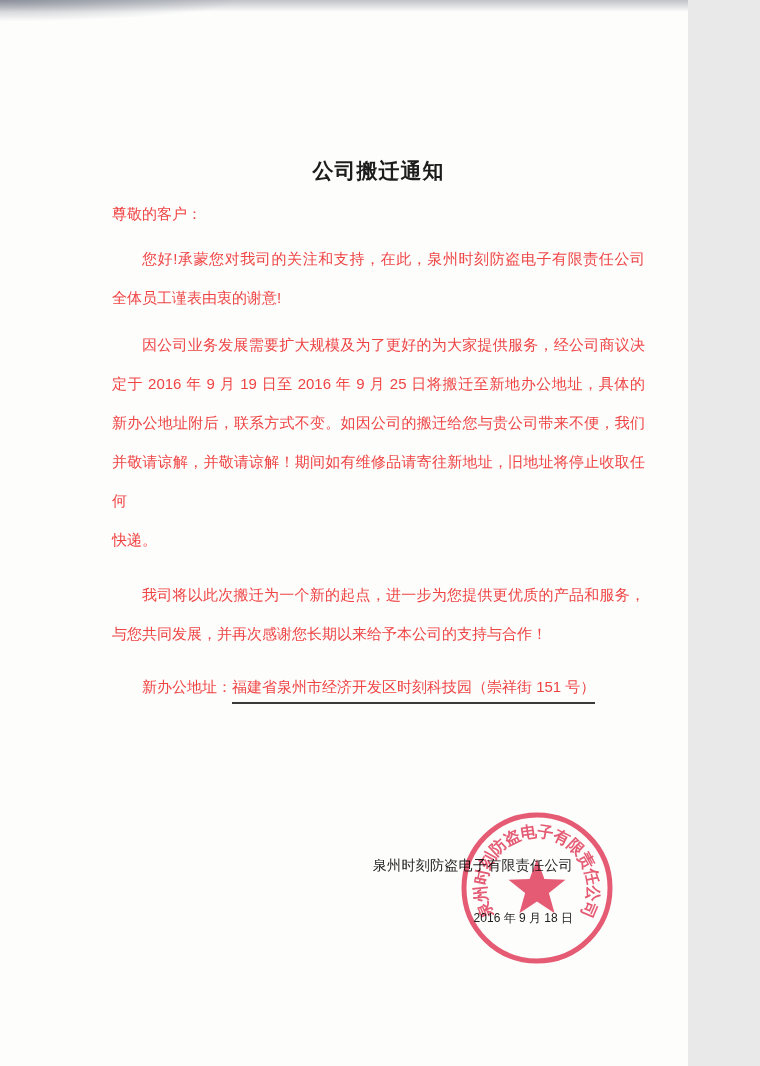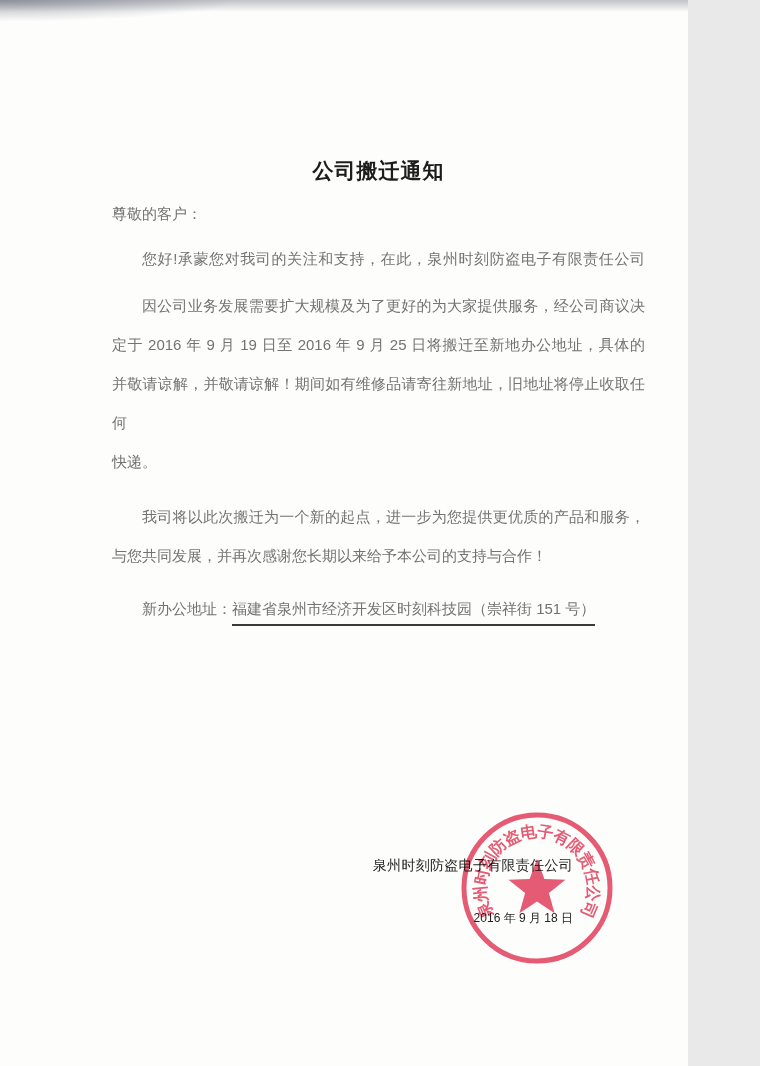--- a/index.html
+++ b/index.html
@@ -24,21 +24,21 @@
     pointer-events:none;
   }
   .content{
     position:absolute;left:112px;top:0;width:533px;
   }
   .title{
     text-align:center;font-size:21px;font-weight:bold;color:#1c1c1c;
     line-height:26px;margin:158px 0 10px 0;letter-spacing:1px;
   }
   .line{
-    font-size:15px;line-height:39px;color:#737373;
+    font-size:15px;line-height:39px;color:#ef4444;
   }
   .j{
     text-align:justify;text-align-last:justify;text-justify:inter-character;
   }
   .indent{text-indent:2em;}
   .mt6{margin-top:6px;}
   .mt8{margin-top:8px;}
   .mt14{margin-top:14px;}
   .mt16{margin-top:16px;}
   .mt18{margin-top:18px;}
@@ -69,22 +69,24 @@
 <div class="page">
 
   <div class="scan-top"></div>
   <div class="scan-corner"></div>
 
   <div class="content">
     <div class="title">公司搬迁通知</div>
 
     <div class="line">尊敬的客户：</div>
     <div class="line j indent mt6">您好!承蒙您对我司的关注和支持，在此，泉州时刻防盗电子有限责任公司</div>
+    <div class="line">全体员工谨表由衷的谢意!</div>
     <div class="line j indent mt8">因公司业务发展需要扩大规模及为了更好的为大家提供服务，经公司商议决</div>
     <div class="line j">定于 2016 年 9 月 19 日至 2016 年 9 月 25 日将搬迁至新地办公地址，具体的</div>
+    <div class="line j">新办公地址附后，联系方式不变。如因公司的搬迁给您与贵公司带来不便，我们</div>
     <div class="line j">并敬请谅解，并敬请谅解！期间如有维修品请寄往新地址，旧地址将停止收取任何</div>
     <div class="line">快递。</div>
     <div class="line j indent mt16">我司将以此次搬迁为一个新的起点，进一步为您提供更优质的产品和服务，</div>
     <div class="line">与您共同发展，并再次感谢您长期以来给予本公司的支持与合作！</div>
 
     <div class="line indent mt14"><span>新办公地址：</span><span class="address-value">福建省泉州市经济开发区时刻科技园（崇祥街 151 号）</span></div>
 
   </div>
 
   <div class="sig-block">

